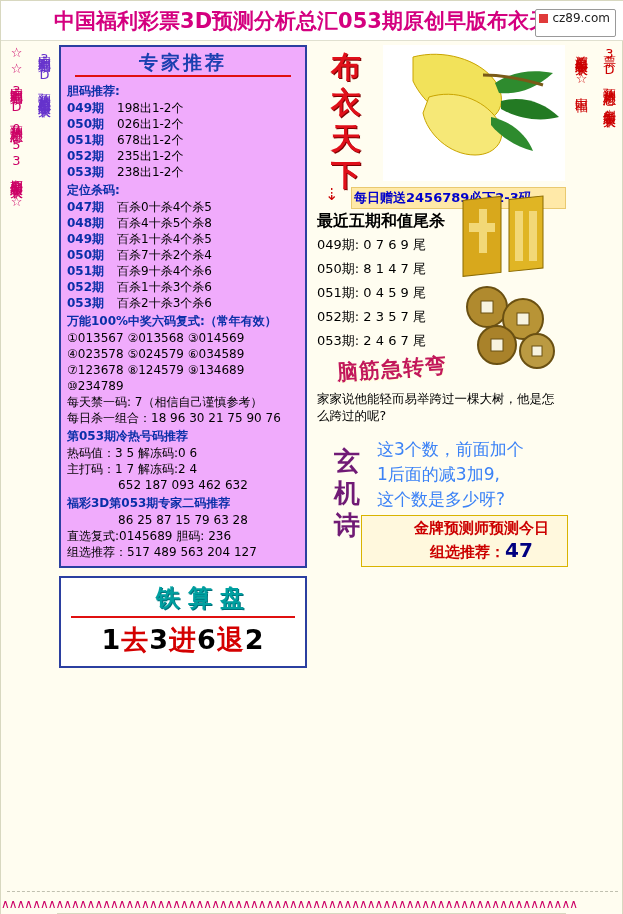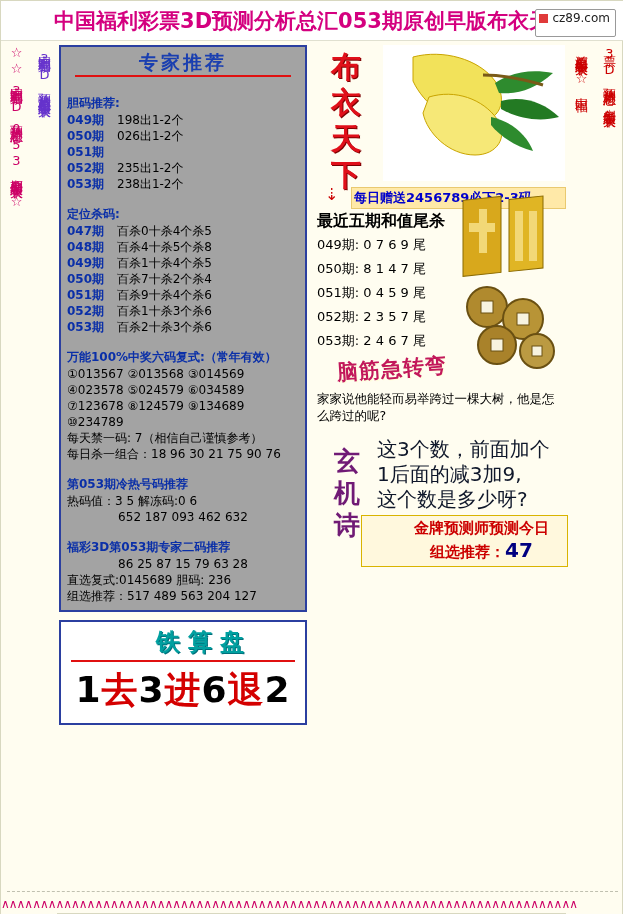--- a/index.html
+++ b/index.html
@@ -64,41 +64,41 @@
 
   
   .content{
     position:absolute;left:58px;top:44px;width:507px;height:866px;
   }
 
   
   .leftcol{position:absolute;left:0;top:0;width:248px;}
   .panel{
     border:2px solid #2b3fa0;
-    background:#a3a3a3;
+    background:#f0abfc;
     box-sizing:border-box;
     position:relative;
   }
   .panel-head{
     text-align:center;
     font-weight:bold;
     font-size:19px;
     color:#1a3fb0;
     padding:3px 0 2px;
     letter-spacing:3px;
     position:relative;
   }
   .panel-head .ul{
     position:absolute;left:14px;right:14px;bottom:1px;height:2px;background:#e01010;
   }
   .panel-body{padding:3px 6px 6px 6px;font-size:12px;color:#000;}
   .row{display:flex;line-height:16px;}
   .row .k{width:50px;color:#0a2fa8;font-weight:bold;}
   .row .v{flex:1;color:#000;}
-  .sec-title{color:#0a2fa8;font-weight:bold;line-height:17px;margin-top:14px;}
+  .sec-title{color:#0a2fa8;font-weight:bold;line-height:17px;margin-top:2px;}
   .killrow{display:flex;line-height:16px;}
   .killrow .k{width:50px;color:#0a2fa8;font-weight:bold;}
   .killrow .v{flex:1;letter-spacing:0px;}
   .sixline{line-height:16px;}
   .codegrid{font-size:12px;line-height:16px;}
   .note{line-height:16px;}
 
   
   .abacus{
     margin-top:8px;
@@ -109,21 +109,21 @@
     position:relative;
   }
   .abacus .t{
     font-size:24px;font-weight:bold;color:#00a0a0;letter-spacing:8px;
     -webkit-text-stroke:0px;
     text-shadow:1px 1px 0 #006f7a;
     margin-left:42px;
   }
   .abacus .ul{height:2px;background:#e01010;margin:2px 10px;}
   .abacus .eq{
-    font-size:36px;font-weight:bold;margin-top:4px;letter-spacing:1px;
+    font-size:27px;font-weight:bold;margin-top:4px;letter-spacing:1px;
   }
   .abacus .eq .n{color:#000;}
   .abacus .eq .z{color:#d40000;}
 
   
   .rightcol{position:absolute;left:258px;top:0;width:249px;}
   .buyi{
     position:absolute;left:0;top:4px;width:58px;
     font-size:30px;font-weight:bold;color:#e0101a;
     line-height:36px;text-align:center;
@@ -165,21 +165,21 @@
     font-size:12.5px;line-height:17px;color:#000;
   }
   .xuanji{
     position:absolute;left:6px;top:400px;width:48px;
     font-size:26px;font-weight:bold;color:#701a75;
     line-height:32px;text-align:center;
     letter-spacing:0;
   }
   .answer{
     position:absolute;left:60px;top:392px;width:188px;
-    font-size:20px;line-height:25px;color:#0f172a;
+    font-size:17px;line-height:25px;color:#3b82f6;
   }
   .gold{
     position:absolute;left:44px;top:472px;width:241px;
     font-size:15px;color:#cc0000;font-weight:bold;line-height:22px;
     text-align:center;
   }
   .gold .num{color:#000080;font-size:20px;}
   .goldbox{
     position:absolute;left:44px;top:470px;width:205px;height:50px;
     border:1px solid #d9b400;background:#fff8dd;
@@ -228,20 +228,21 @@
           <div class="row">
             <span class="k">049期</span>
             <span class="v">198出1-2个</span>
           </div>
           <div class="row">
             <span class="k">050期</span>
             <span class="v">026出1-2个</span>
           </div>
           <div class="row">
             <span class="k">051期</span>
+            <span class="v">678出1-2个</span>
           </div>
           <div class="row">
             <span class="k">052期</span>
             <span class="v">235出1-2个</span>
           </div>
           <div class="row">
             <span class="k">053期</span>
             <span class="v">238出1-2个</span>
           </div>
 
@@ -282,20 +283,21 @@
             <div class="sixline">④023578  ⑤024579  ⑥034589</div>
             <div class="sixline">⑦123678  ⑧124579  ⑨134689</div>
             <div class="sixline">⑩234789</div>
           </div>
 
           <div class="note">每天禁一码: 7（相信自己谨慎参考）</div>
           <div class="note">每日杀一组合：18 96 30 21 75 90 76</div>
 
           <div class="sec-title">第053期冷热号码推荐</div>
           <div class="note">热码值：3 5  解冻码:0 6</div>
+          <div class="note">主打码：1 7  解冻码:2 4</div>
           <div class="note" style="text-align:center">652 187 093 462 632</div>
 
           <div class="sec-title">福彩3D第053期专家二码推荐</div>
           <div class="note" style="text-align:center">86 25 87 15 79 63 28</div>
           <div class="note">直选复式:0145689 胆码: 236</div>
           <div class="note">组选推荐：517 489 563 204 127</div>
         </div>
       </div>
 
       <div class="abacus">

